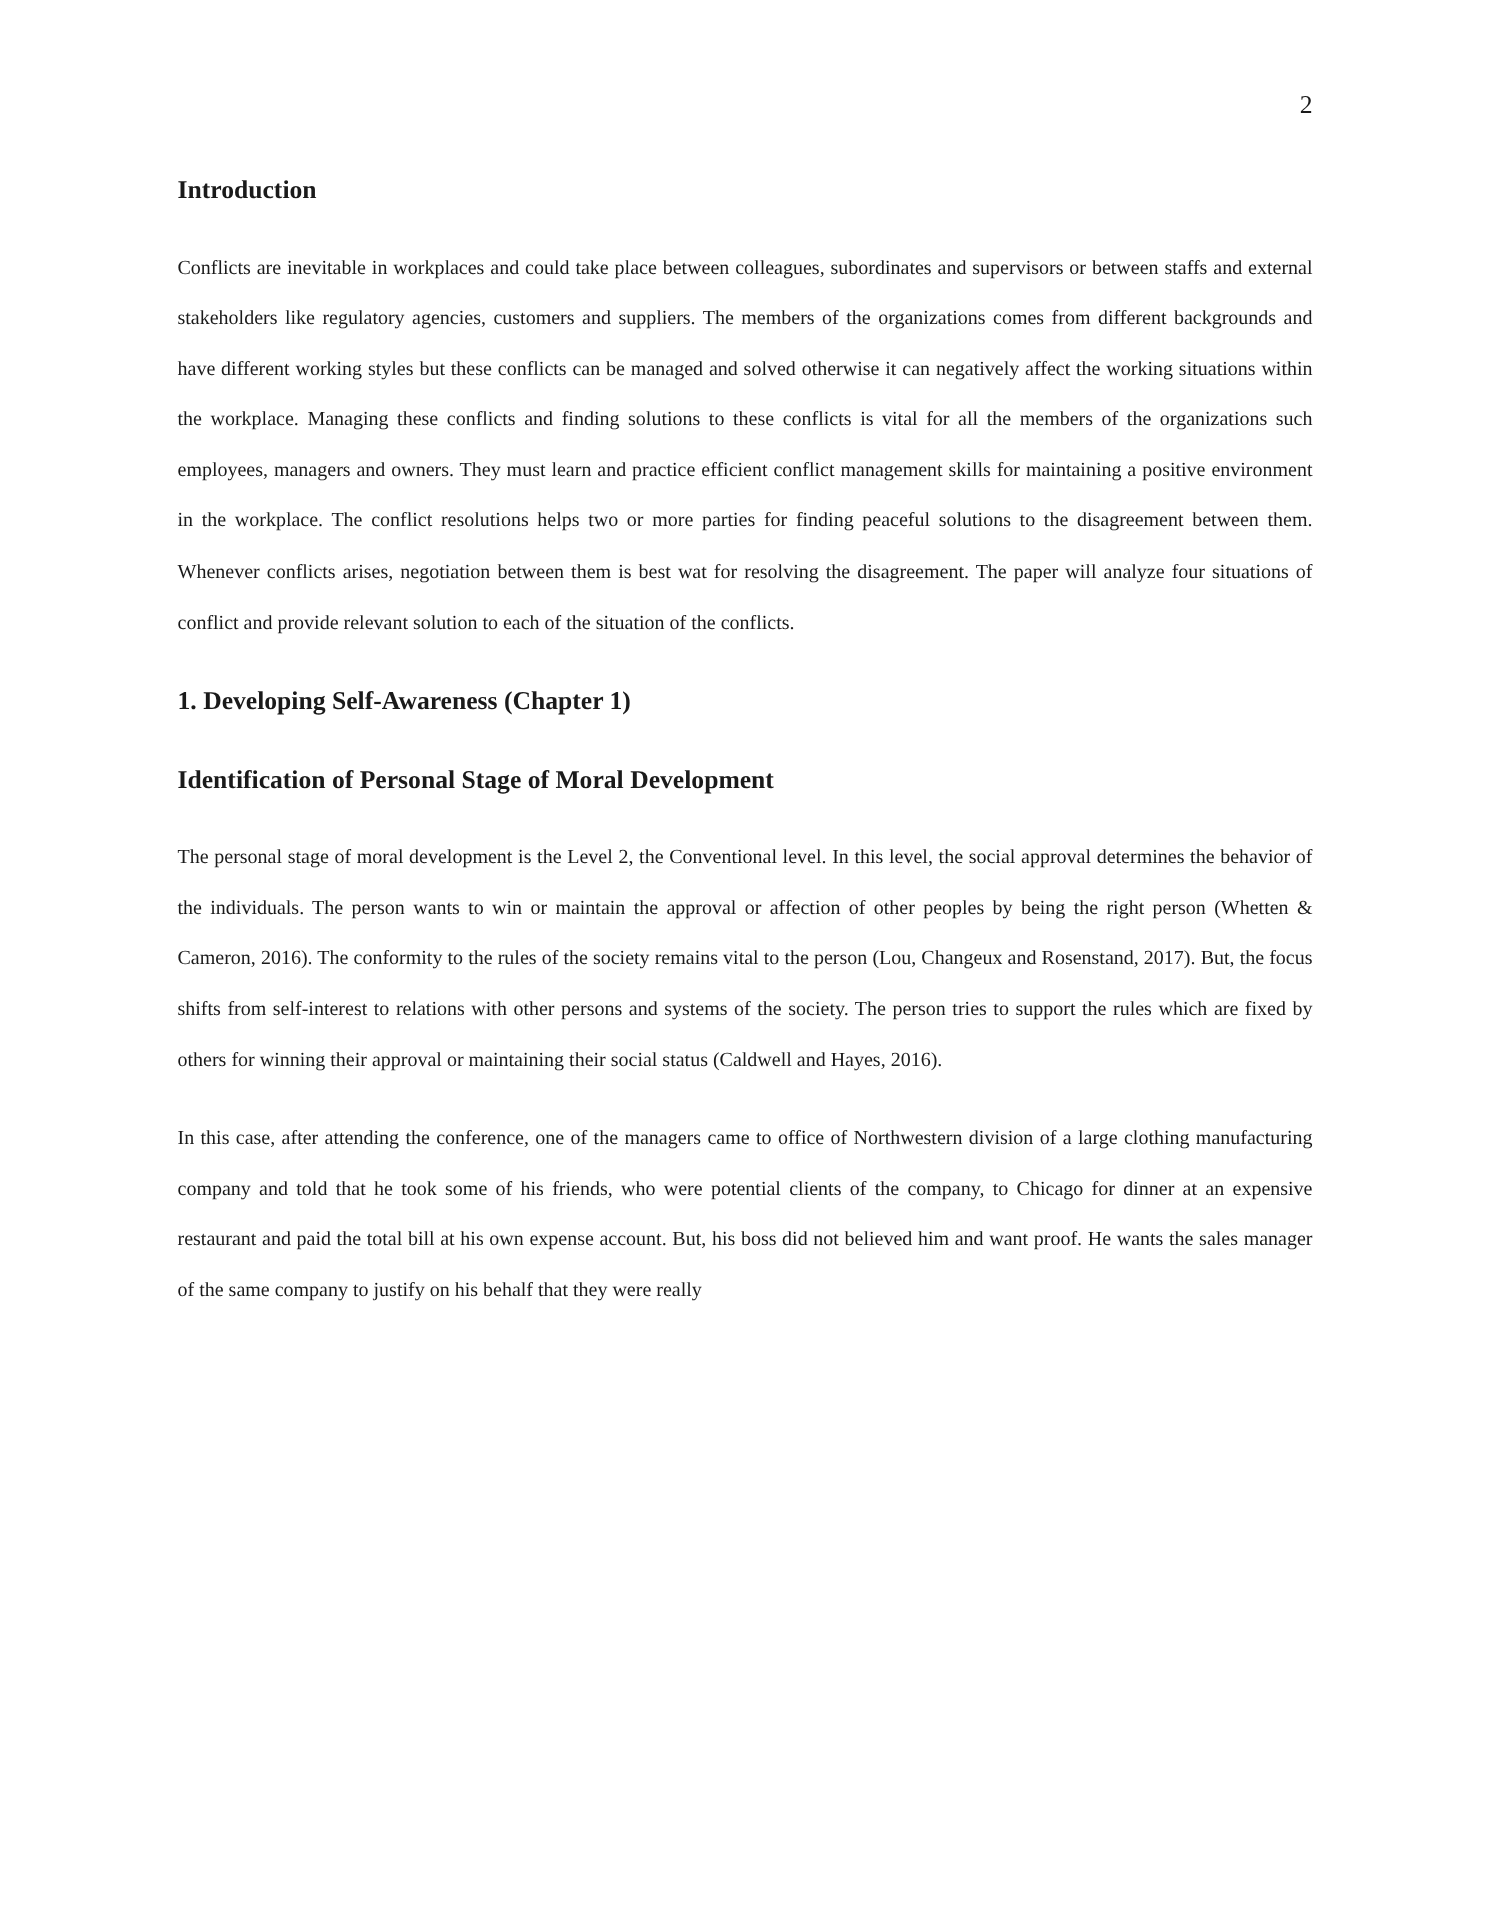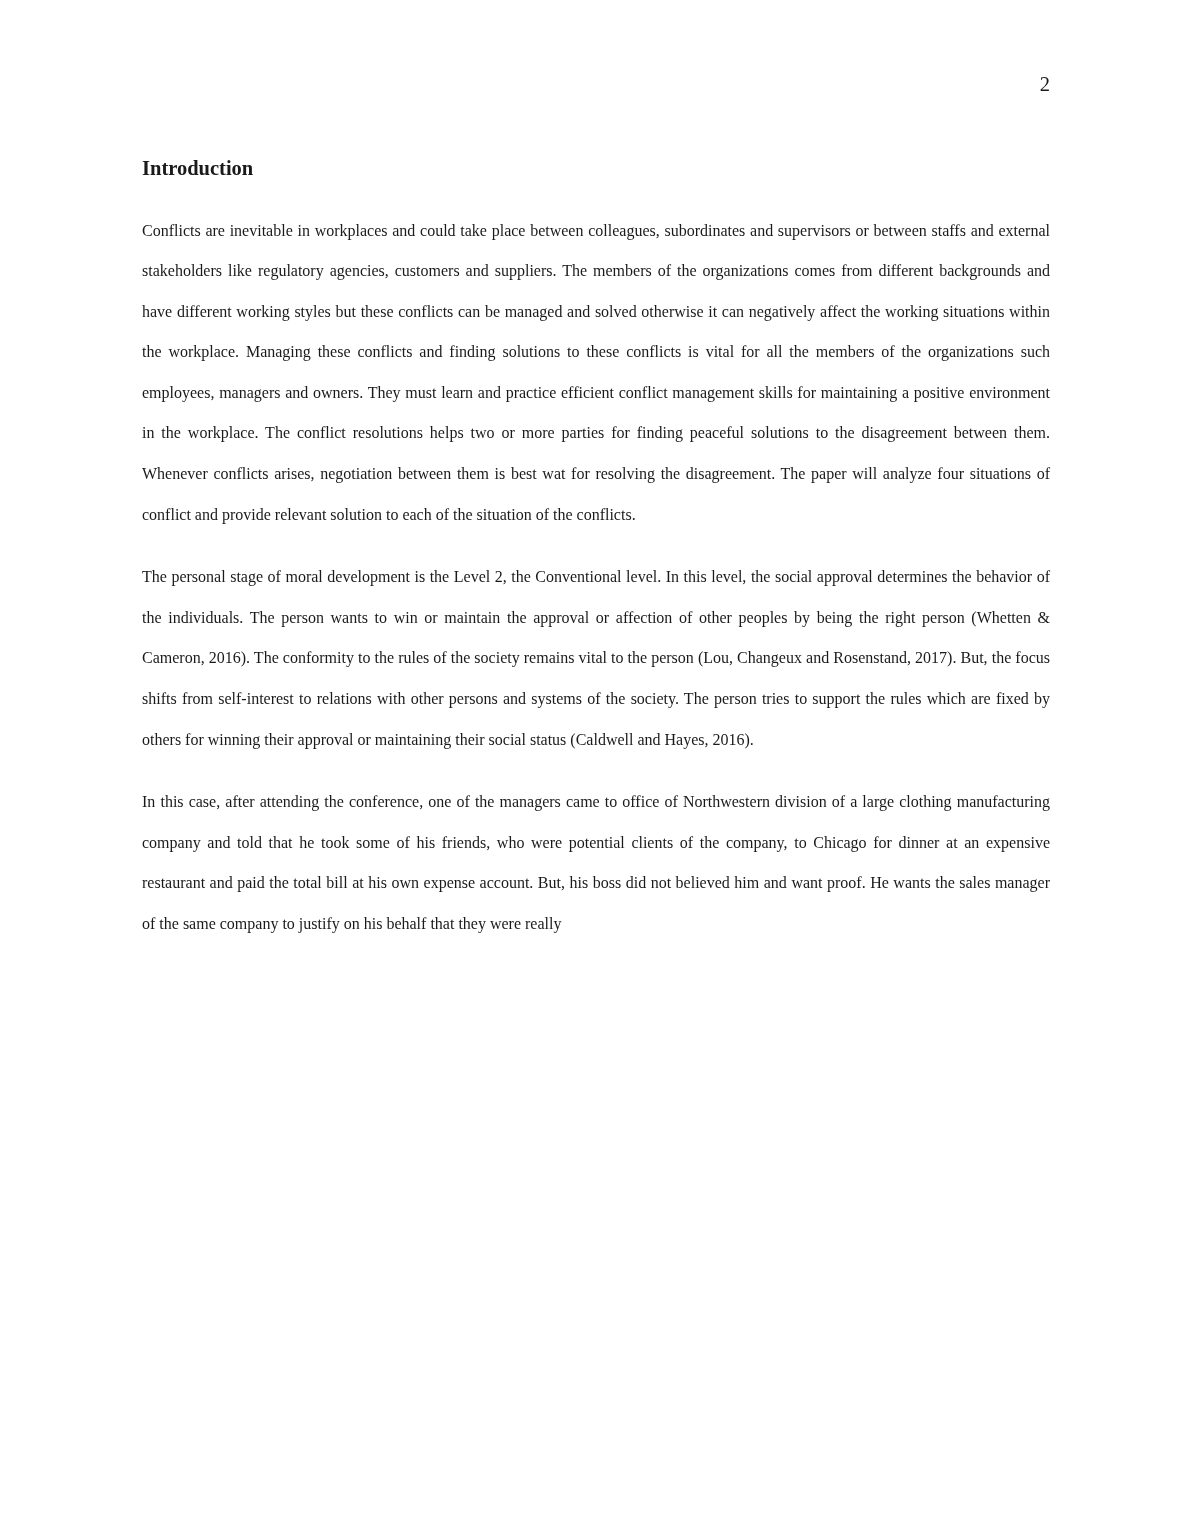--- a/index.html
+++ b/index.html
@@ -23,21 +23,21 @@
   .page-number {
     position: absolute;
     top: 72px;
     right: 140px;
     font-size: 20.5px;
     line-height: 24px;
     color: #1a1a1a;
   }
   .content {
     position: absolute;
-    top: 148px;
+    top: 132px;
     left: 142px;
     width: 908px;
   }
   .heading {
     font-size: 20.5px;
     font-weight: bold;
     line-height: 40.5px;
     text-align: left;
   }
   .para {
@@ -56,21 +56,23 @@
 <div class="page">
 
   <div class="page-number">2</div>
 
   <div class="content">
 
     <h2 class="heading">Introduction</h2>
 
     <p class="para block-gap">Conflicts are inevitable in workplaces and could take place between colleagues, subordinates and supervisors or between staffs and external stakeholders like regulatory agencies, customers and suppliers. The members of the organizations comes from different backgrounds and have different working styles but these conflicts can be managed and solved otherwise it can negatively affect the working situations within the workplace. Managing these conflicts and finding solutions to these conflicts is vital for all the members of the organizations such employees, managers and owners. They must learn and practice efficient conflict management skills for maintaining a positive environment in the workplace. The conflict resolutions helps two or more parties for finding peaceful solutions to the disagreement between them. Whenever conflicts arises, negotiation between them is best wat for resolving the disagreement. The paper will analyze four situations of conflict and provide relevant solution to each of the situation of the conflicts.</p>
 
+    <h2 class="heading block-gap">1. Developing Self-Awareness (Chapter 1)</h2>
 
+    <h2 class="heading block-gap">Identification of Personal Stage of Moral Development</h2>
 
     <p class="para block-gap">The personal stage of moral development is the Level 2, the Conventional level. In this level, the social approval determines the behavior of the individuals. The person wants to win or maintain the approval or affection of other peoples by being the right person (Whetten &amp; Cameron, 2016). The conformity to the rules of the society remains vital to the person (Lou, Changeux and Rosenstand, 2017). But, the focus shifts from self-interest to relations with other persons and systems of the society. The person tries to support the rules which are fixed by others for winning their approval or maintaining their social status (Caldwell and Hayes, 2016).</p>
 
     <p class="para block-gap">In this case, after attending the conference, one of the managers came to office of Northwestern division of a large clothing manufacturing company and told that he took some of his friends, who were potential clients of the company, to Chicago for dinner at an expensive restaurant and paid the total bill at his own expense account. But, his boss did not believed him and want proof. He wants the sales manager of the same company to justify on his behalf that they were really</p>
 
   </div>
 
 </div>
 
 </body></html>

